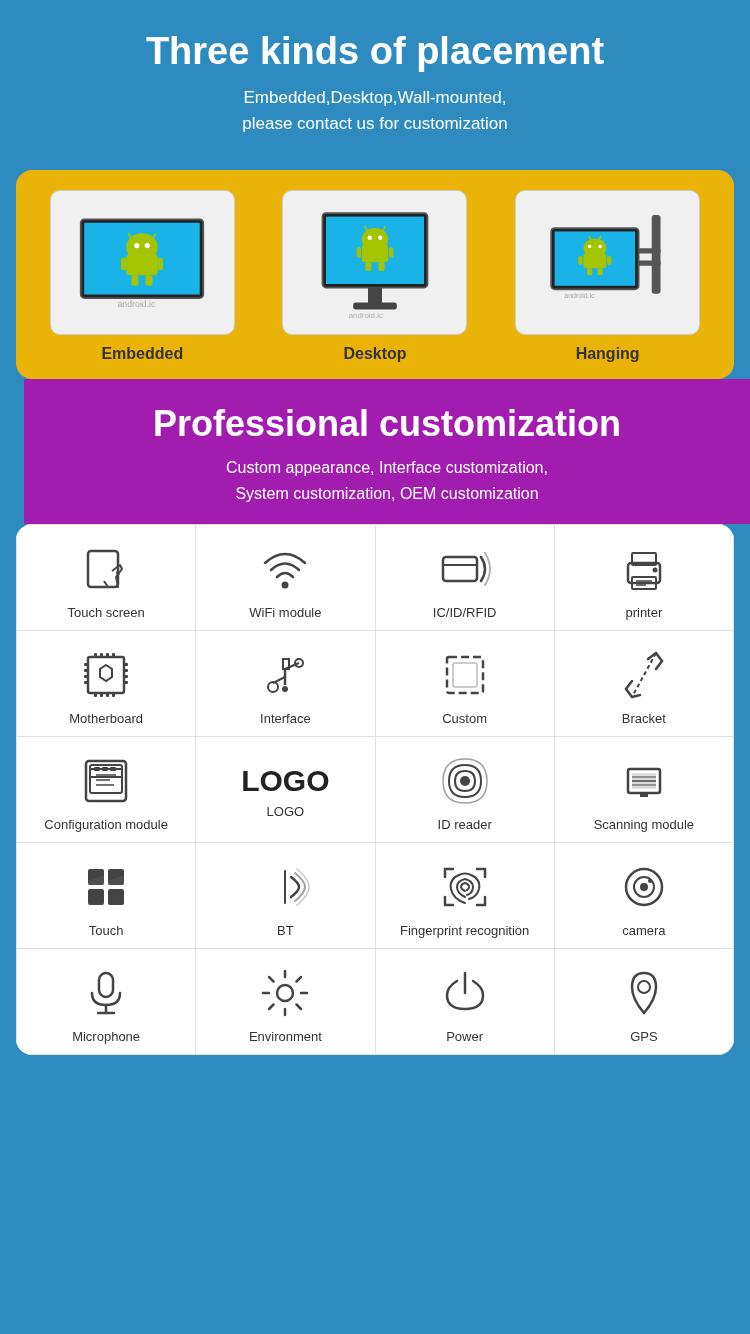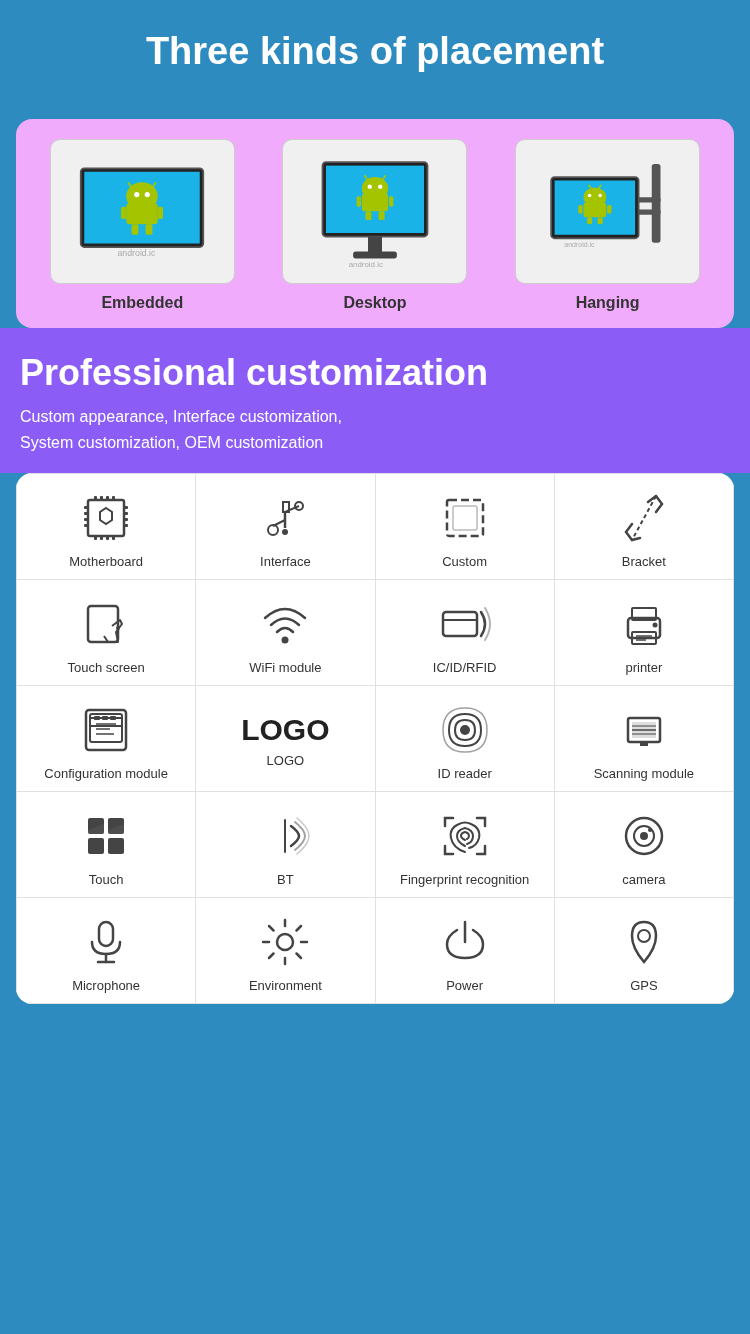--- a/index.html
+++ b/index.html
@@ -22,21 +22,21 @@
       font-weight: 900;
       margin-bottom: 12px;
     }
 
     .top-section p {
       font-size: 17px;
       line-height: 1.5;
     }
 
     .placement-card {
-      background: #f0abfc;
+      background: #eab308;
       border-radius: 16px;
       margin: 14px 16px 0 16px;
       padding: 20px 10px 16px;
       display: flex;
       justify-content: space-around;
       align-items: flex-end;
     }
 
     .placement-item {
       display: flex;
@@ -61,24 +61,26 @@
     .placement-label {
       font-size: 16px;
       color: #333;
       font-weight: bold;
     }
 
     
     .monitor-svg { width: 140px; height: 120px; }
 
     .mid-section {
-      background: #8b5cf6;
+      background: #a21caf;
+      text-align: center;
       padding: 24px 20px 18px;
       color: white;
       margin-top: 0;
+      margin-left: 24px;
     }
 
     .mid-section h2 {
       font-size: 36px;
       font-weight: 900;
       margin-bottom: 10px;
     }
 
     .mid-section p {
       font-size: 16px;
@@ -137,20 +139,21 @@
       font-weight: 900;
       color: #222;
       margin-bottom: 6px;
     }
   </style>
 </head>
 <body>
 
 <div class="top-section">
   <h1>Three kinds of placement</h1>
+  <p>Embedded,Desktop,Wall-mounted,<br>please contact us for customization</p>
 </div>
 
 <div class="placement-card">
 
   <div class="placement-item">
     <div class="placement-img-box">
       <svg viewBox="0 0 160 120" class="monitor-svg">
         <rect x="10" y="10" width="140" height="90" rx="4" ry="4" fill="#222" stroke="#555" stroke-width="2"></rect>
         <rect x="14" y="14" width="132" height="82" fill="#1ab3e8"></rect>
 
@@ -227,20 +230,79 @@
 <div class="mid-section">
   <h2>Professional customization</h2>
   <p>Custom appearance, Interface customization,<br>System customization, OEM customization</p>
 </div>
 
 <div class="customization-grid-card">
   <table class="grid-table">
 
     <tbody>
         <tr>
+      <td>
+        <div class="grid-cell">
+          <div class="grid-icon">
+            <svg viewBox="0 0 52 52" fill="none">
+              <rect x="8" y="8" width="30" height="36" rx="3" stroke="#444" stroke-width="2.5" fill="none"></rect>
+
+              <path d="M32 28 L40 22 L42 26 L36 34 L38 44 L28 44 L24 38" stroke="#444" stroke-width="2" fill="none" stroke-linejoin="round"></path>
+              <circle cx="38" cy="30" r="2" fill="#444"></circle>
+            </svg>
+          </div>
+          <span class="grid-label">Touch screen</span>
+        </div>
+      </td>
+      <td>
+        <div class="grid-cell">
+          <div class="grid-icon">
+            <svg viewBox="0 0 52 52" fill="none">
+
+              <circle cx="26" cy="42" r="3.5" fill="#444"></circle>
+              <path d="M18 34 Q26 26 34 34" stroke="#444" stroke-width="2.5" fill="none" stroke-linecap="round"></path>
+              <path d="M12 27 Q26 14 40 27" stroke="#444" stroke-width="2.5" fill="none" stroke-linecap="round"></path>
+              <path d="M6 20 Q26 2 46 20" stroke="#444" stroke-width="2.5" fill="none" stroke-linecap="round"></path>
+            </svg>
+          </div>
+          <span class="grid-label">WiFi module</span>
+        </div>
+      </td>
+      <td>
+        <div class="grid-cell">
+          <div class="grid-icon">
+            <svg viewBox="0 0 52 52" fill="none">
+
+              <rect x="4" y="14" width="34" height="24" rx="3" stroke="#444" stroke-width="2.5" fill="none"></rect>
+              <line x1="4" y1="22" x2="38" y2="22" stroke="#444" stroke-width="2"></line>
+              <path d="M42 14 Q50 26 42 38" stroke="#444" stroke-width="2.5" fill="none" stroke-linecap="round"></path>
+              <path d="M46 10 Q56 26 46 42" stroke="#444" stroke-width="2" fill="none" stroke-linecap="round" opacity="0.4"></path>
+            </svg>
+          </div>
+          <span class="grid-label">IC/ID/RFID</span>
+        </div>
+      </td>
+      <td>
+        <div class="grid-cell">
+          <div class="grid-icon">
+            <svg viewBox="0 0 52 52" fill="none">
+              <rect x="10" y="20" width="32" height="20" rx="3" stroke="#444" stroke-width="2.5" fill="none"></rect>
+              <rect x="14" y="10" width="24" height="12" rx="1" stroke="#444" stroke-width="2" fill="none"></rect>
+              <rect x="14" y="34" width="24" height="12" rx="1" stroke="#444" stroke-width="2" fill="none"></rect>
+              <line x1="18" y1="38" x2="34" y2="38" stroke="#444" stroke-width="1.5"></line>
+              <line x1="18" y1="42" x2="28" y2="42" stroke="#444" stroke-width="1.5"></line>
+              <circle cx="37" cy="27" r="2.5" fill="#444"></circle>
+            </svg>
+          </div>
+          <span class="grid-label">printer</span>
+        </div>
+      </td>
+    </tr>
+
+    <tr>
       <td>
         <div class="grid-cell">
           <div class="grid-icon">
             <svg viewBox="0 0 52 52" fill="none" xmlns="http://www.w3.org/2000/svg">
               <rect x="8" y="8" width="36" height="36" rx="2" stroke="#444" stroke-width="2.5" fill="none"></rect>
               <hexagon></hexagon>
               <polygon points="26,16 32,20 32,28 26,32 20,28 20,20" stroke="#444" stroke-width="2" fill="none"></polygon>
               <rect x="4" y="14" width="4" height="3" rx="1" fill="#444"></rect>
               <rect x="4" y="20" width="4" height="3" rx="1" fill="#444"></rect>
               <rect x="4" y="26" width="4" height="3" rx="1" fill="#444"></rect>
@@ -306,79 +368,20 @@
           <span class="grid-label">Bracket</span>
         </div>
       </td>
     </tr>
 
     <tr>
       <td>
         <div class="grid-cell">
           <div class="grid-icon">
             <svg viewBox="0 0 52 52" fill="none">
-              <rect x="8" y="8" width="30" height="36" rx="3" stroke="#444" stroke-width="2.5" fill="none"></rect>
-
-              <path d="M32 28 L40 22 L42 26 L36 34 L38 44 L28 44 L24 38" stroke="#444" stroke-width="2" fill="none" stroke-linejoin="round"></path>
-              <circle cx="38" cy="30" r="2" fill="#444"></circle>
-            </svg>
-          </div>
-          <span class="grid-label">Touch screen</span>
-        </div>
-      </td>
-      <td>
-        <div class="grid-cell">
-          <div class="grid-icon">
-            <svg viewBox="0 0 52 52" fill="none">
-
-              <circle cx="26" cy="42" r="3.5" fill="#444"></circle>
-              <path d="M18 34 Q26 26 34 34" stroke="#444" stroke-width="2.5" fill="none" stroke-linecap="round"></path>
-              <path d="M12 27 Q26 14 40 27" stroke="#444" stroke-width="2.5" fill="none" stroke-linecap="round"></path>
-              <path d="M6 20 Q26 2 46 20" stroke="#444" stroke-width="2.5" fill="none" stroke-linecap="round"></path>
-            </svg>
-          </div>
-          <span class="grid-label">WiFi module</span>
-        </div>
-      </td>
-      <td>
-        <div class="grid-cell">
-          <div class="grid-icon">
-            <svg viewBox="0 0 52 52" fill="none">
-
-              <rect x="4" y="14" width="34" height="24" rx="3" stroke="#444" stroke-width="2.5" fill="none"></rect>
-              <line x1="4" y1="22" x2="38" y2="22" stroke="#444" stroke-width="2"></line>
-              <path d="M42 14 Q50 26 42 38" stroke="#444" stroke-width="2.5" fill="none" stroke-linecap="round"></path>
-              <path d="M46 10 Q56 26 46 42" stroke="#444" stroke-width="2" fill="none" stroke-linecap="round" opacity="0.4"></path>
-            </svg>
-          </div>
-          <span class="grid-label">IC/ID/RFID</span>
-        </div>
-      </td>
-      <td>
-        <div class="grid-cell">
-          <div class="grid-icon">
-            <svg viewBox="0 0 52 52" fill="none">
-              <rect x="10" y="20" width="32" height="20" rx="3" stroke="#444" stroke-width="2.5" fill="none"></rect>
-              <rect x="14" y="10" width="24" height="12" rx="1" stroke="#444" stroke-width="2" fill="none"></rect>
-              <rect x="14" y="34" width="24" height="12" rx="1" stroke="#444" stroke-width="2" fill="none"></rect>
-              <line x1="18" y1="38" x2="34" y2="38" stroke="#444" stroke-width="1.5"></line>
-              <line x1="18" y1="42" x2="28" y2="42" stroke="#444" stroke-width="1.5"></line>
-              <circle cx="37" cy="27" r="2.5" fill="#444"></circle>
-            </svg>
-          </div>
-          <span class="grid-label">printer</span>
-        </div>
-      </td>
-    </tr>
-
-    <tr>
-      <td>
-        <div class="grid-cell">
-          <div class="grid-icon">
-            <svg viewBox="0 0 52 52" fill="none">
               <rect x="6" y="6" width="40" height="40" rx="3" stroke="#444" stroke-width="2.5" fill="none"></rect>
               <rect x="10" y="14" width="32" height="8" rx="1" stroke="#444" stroke-width="2" fill="none"></rect>
               <rect x="10" y="10" width="32" height="28" rx="2" stroke="#444" stroke-width="2" fill="none"></rect>
 
               <line x1="16" y1="20" x2="36" y2="20" stroke="#444" stroke-width="1.5"></line>
               <line x1="16" y1="25" x2="30" y2="25" stroke="#444" stroke-width="1.5"></line>
               <line x1="16" y1="30" x2="34" y2="30" stroke="#444" stroke-width="1.5"></line>
               <rect x="14" y="12" width="6" height="4" rx="1" fill="#444"></rect>
               <rect x="22" y="12" width="6" height="4" rx="1" fill="#444"></rect>
               <rect x="30" y="12" width="6" height="4" rx="1" fill="#444"></rect>

